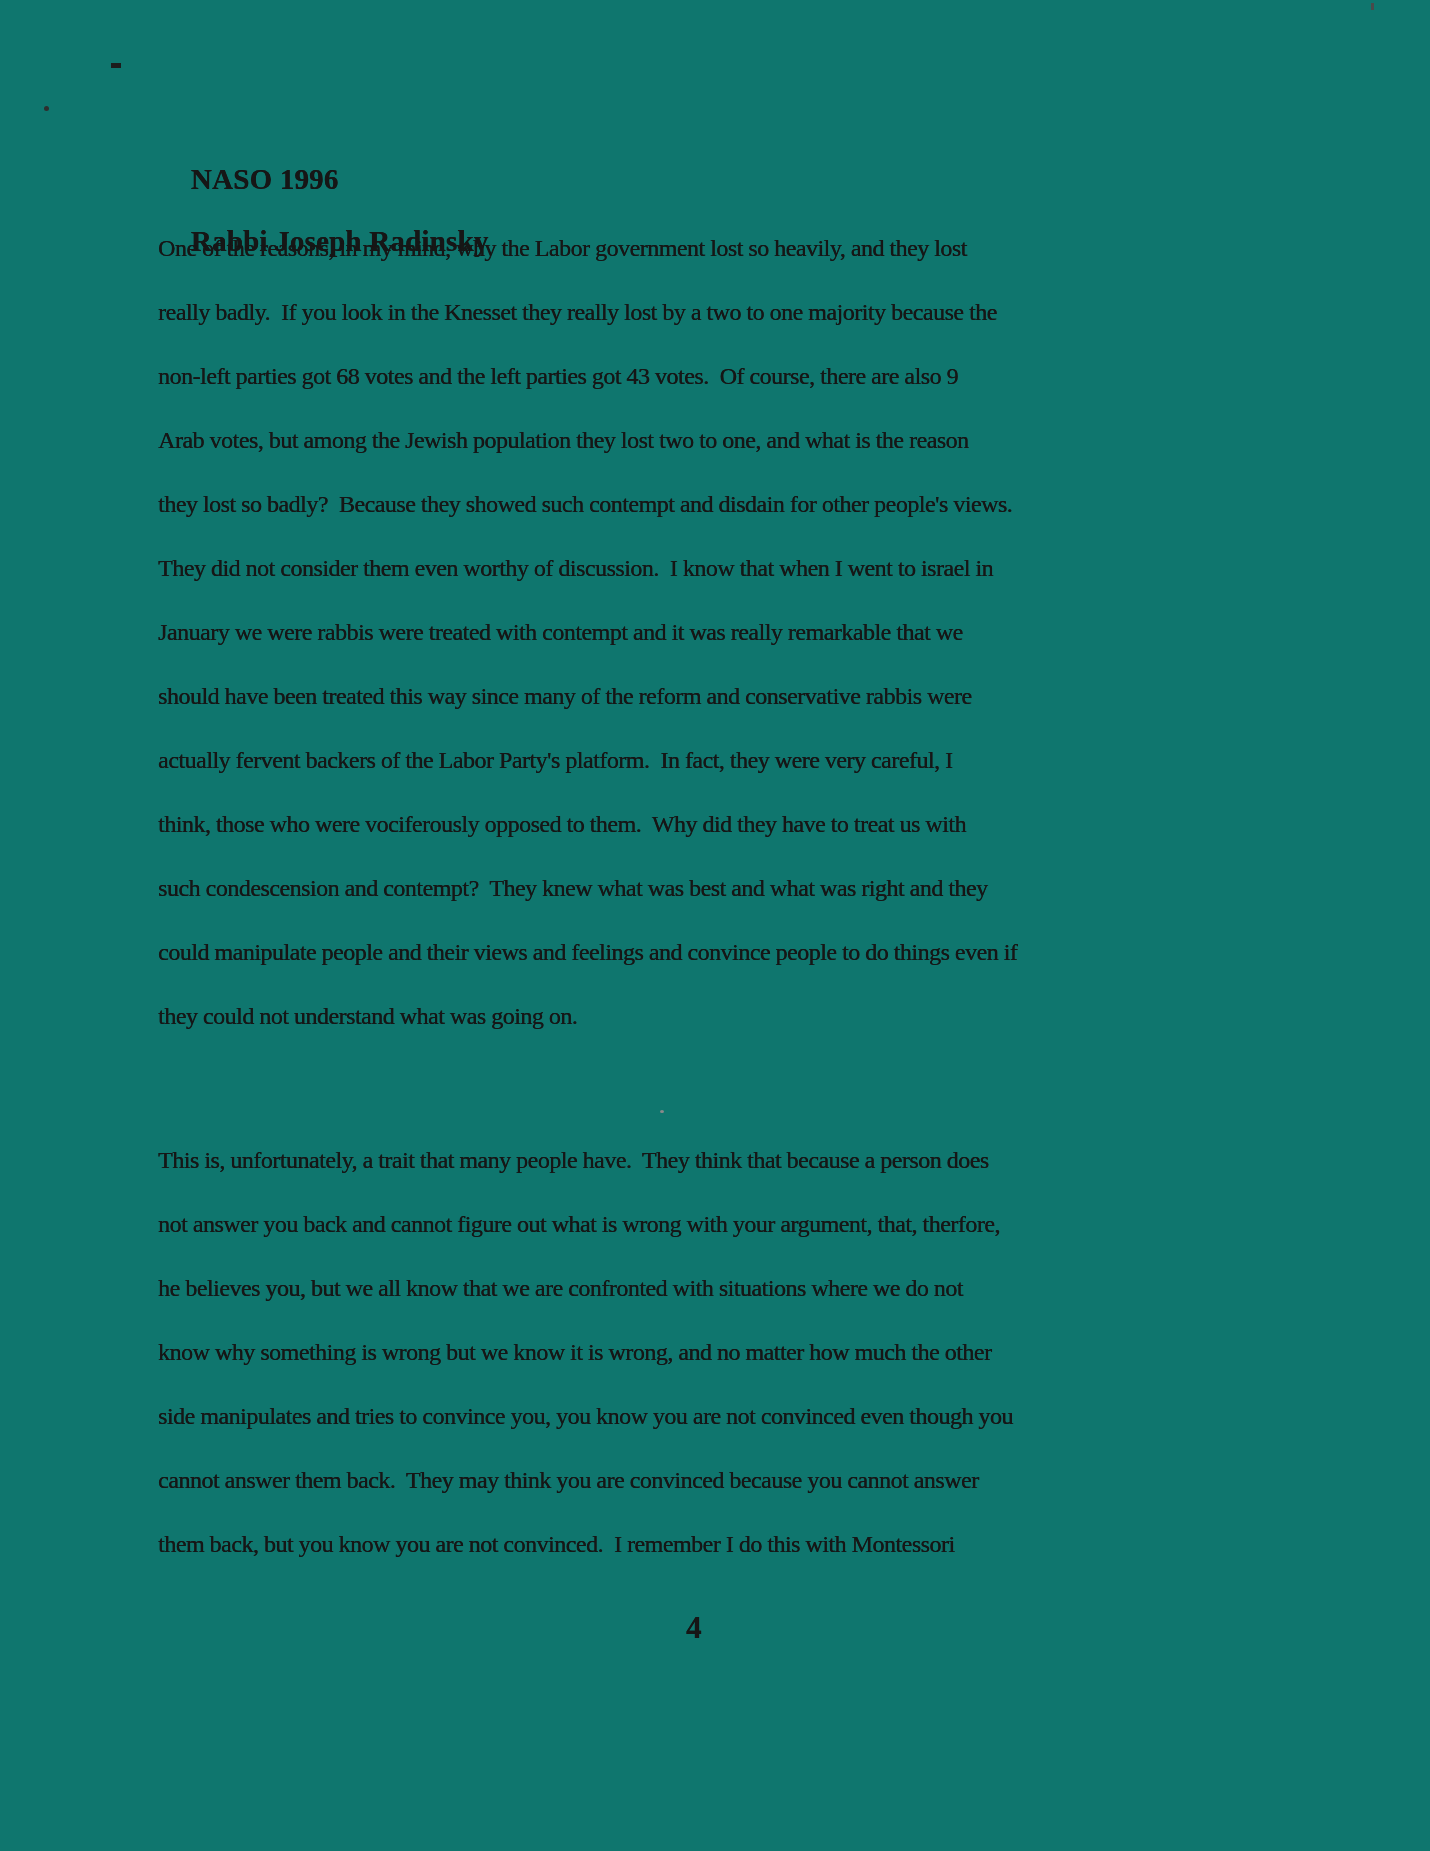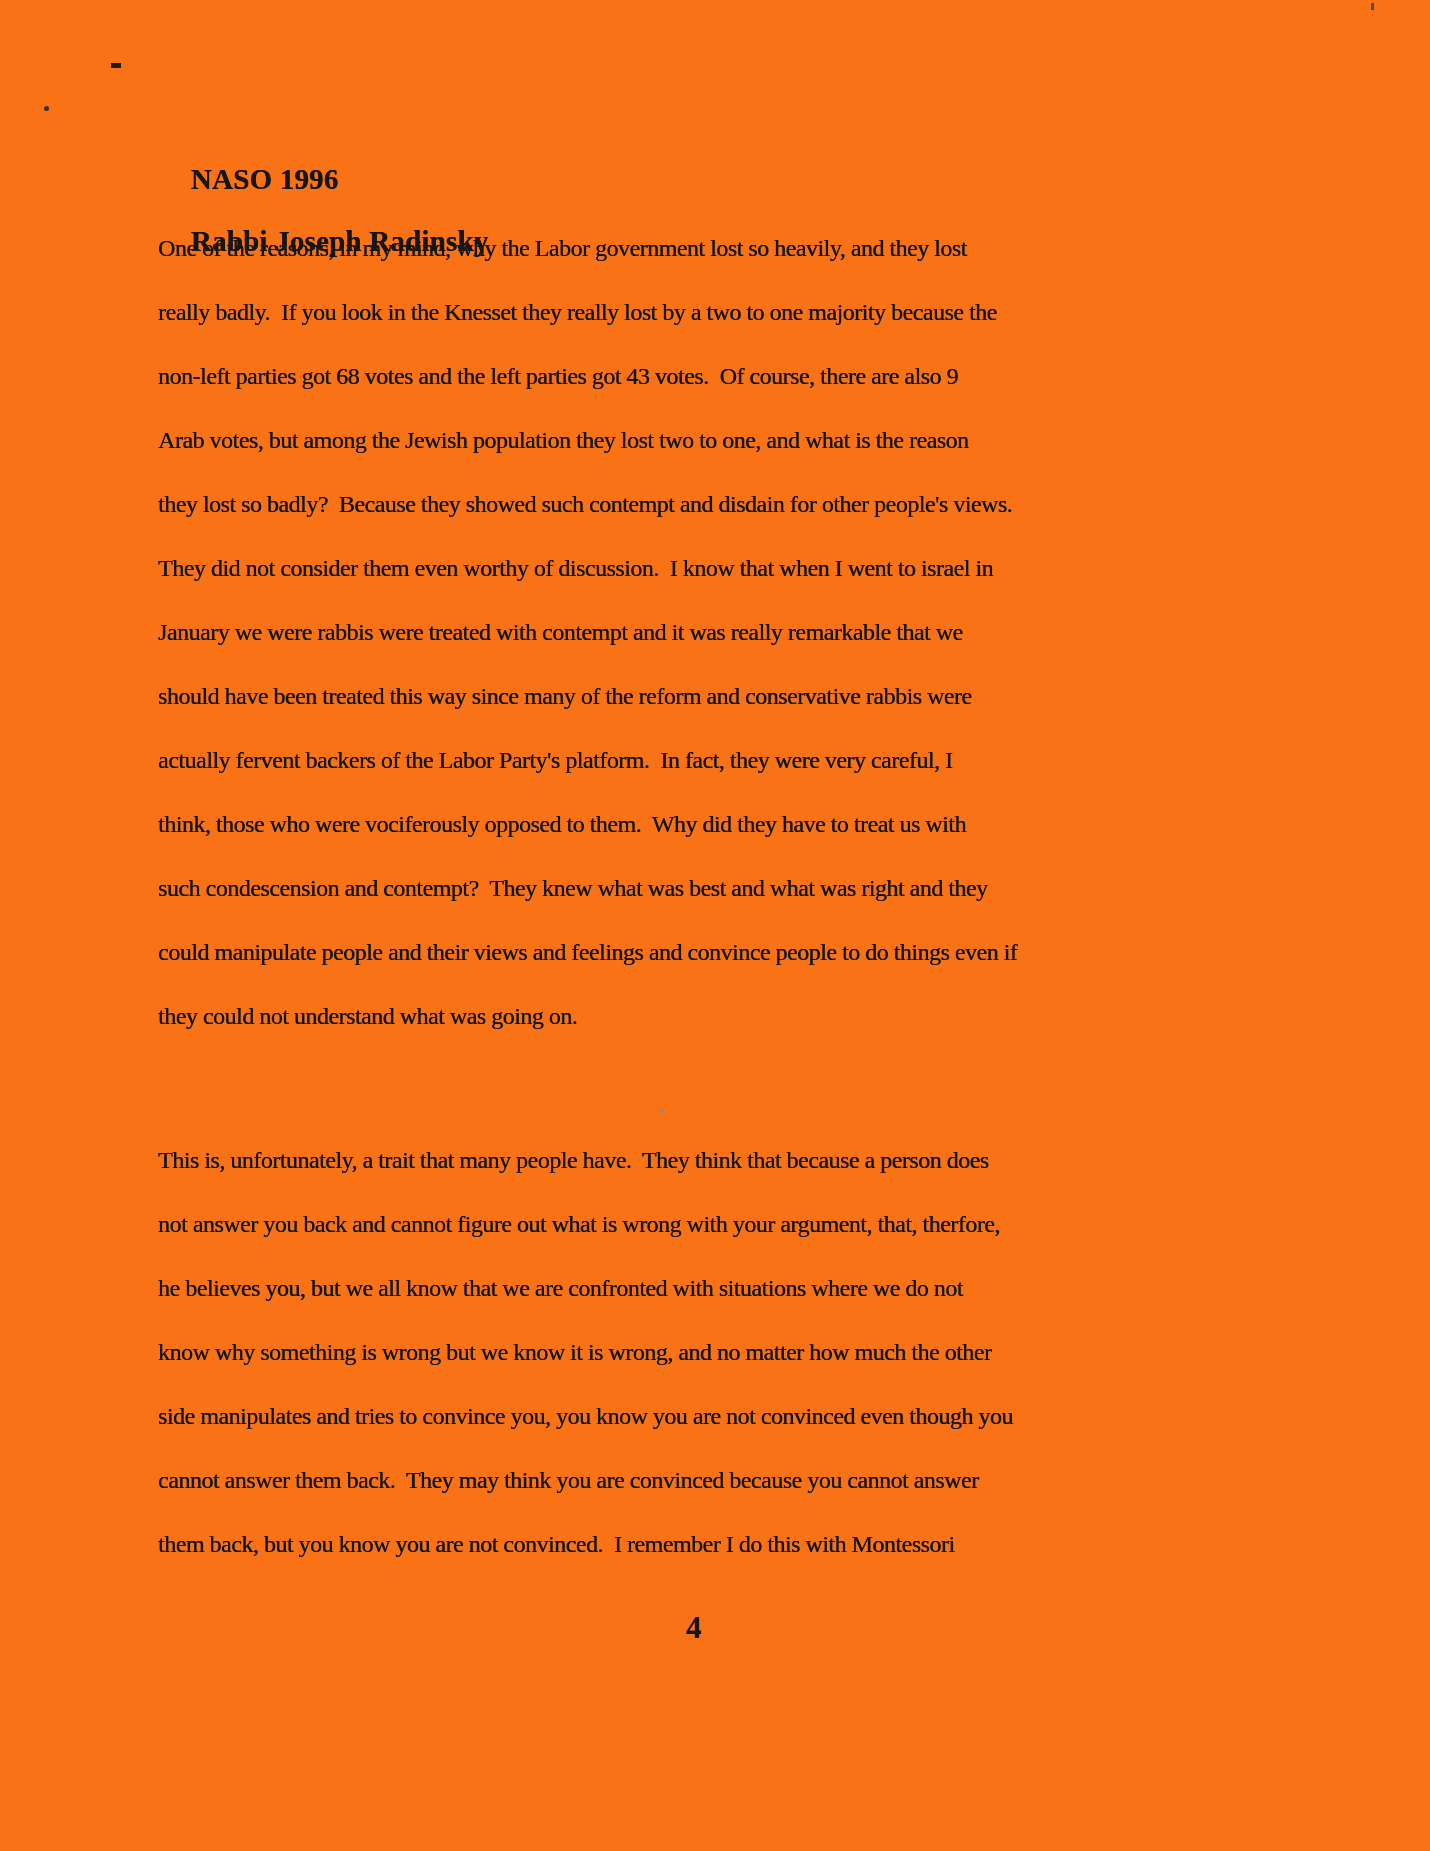--- a/index.html
+++ b/index.html
@@ -4,21 +4,21 @@
 <style>
   html, body {
     margin: 0;
     padding: 0;
     background: #ffffff;
   }
   .page {
     position: relative;
     width: 1430px;
     height: 1851px;
-    background: #f97316;
+    background: #0f766e;
     overflow: hidden;
     font-family: "Liberation Serif", "DejaVu Serif", serif;
     color: #161616;
   }
   .header {
     position: absolute;
     left: 161px;
     top: 133px;
     font-size: 29px;
     font-weight: 700;

